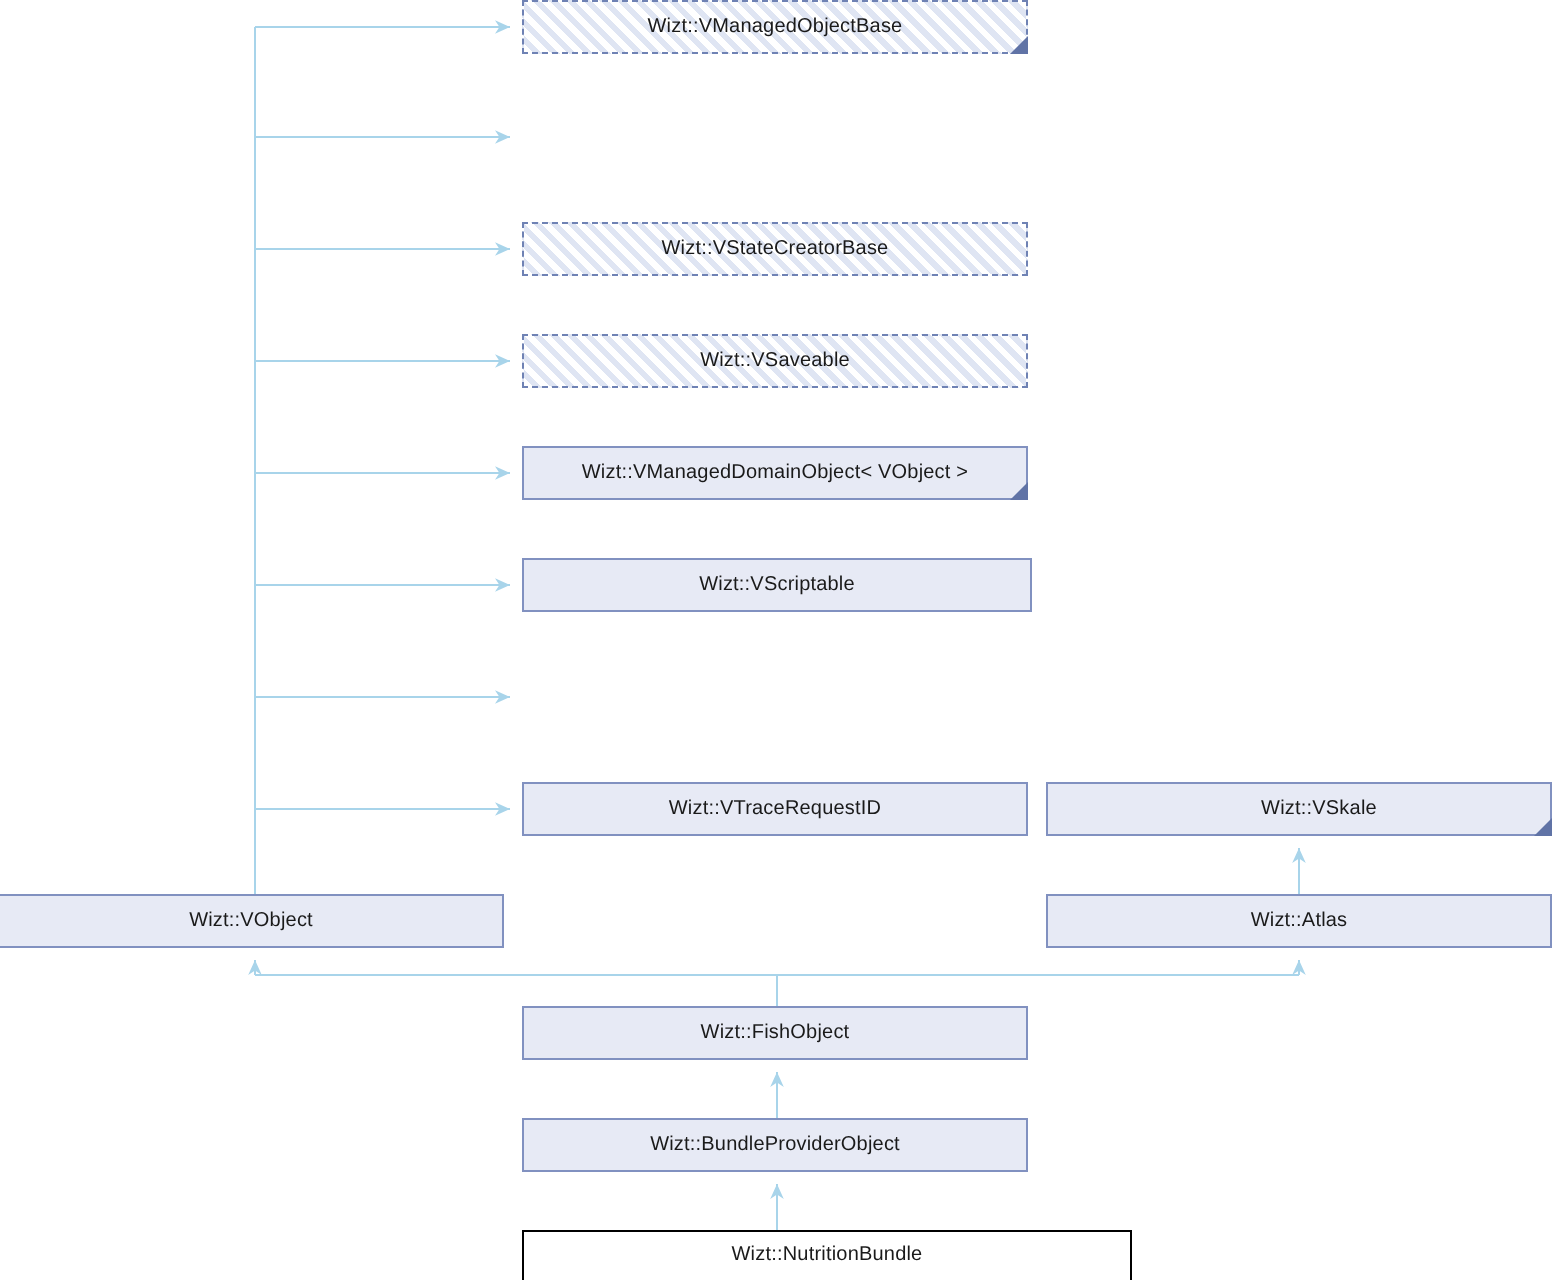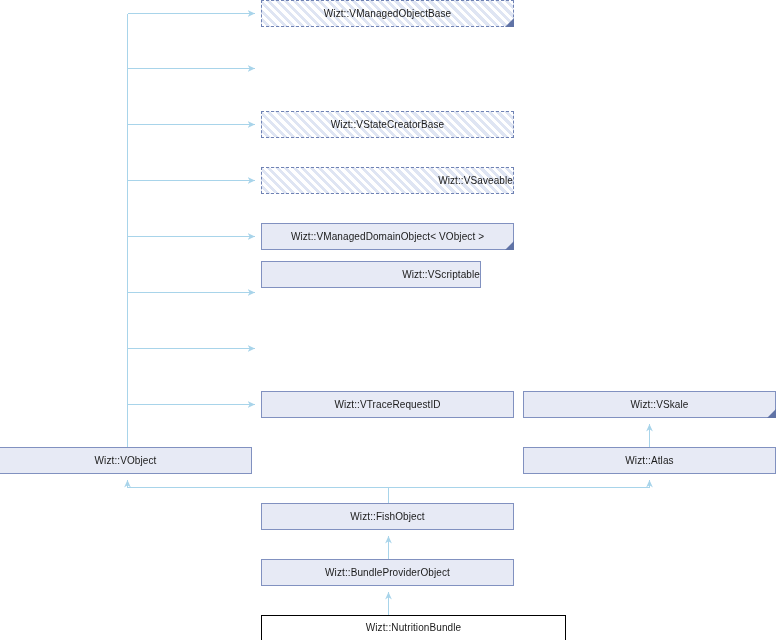--- a/index.html
+++ b/index.html
@@ -124,30 +124,30 @@
   <div class="node abstract" style="left:261px; top:0px; width:253px; height:27px;">
     <span class="node-label">Wizt::VManagedObjectBase</span>
     <span class="corner"></span>
   </div>
 
 
   <div class="node abstract" style="left:261px; top:111px; width:253px; height:27px;">
     <span class="node-label">Wizt::VStateCreatorBase</span>
   </div>
 
-  <div class="node abstract" style="left:261px; top:167px; width:253px; height:27px;justify-content:flex-end;">
+  <div class="node abstract" style="left:261px; top:167px; width:253px; height:27px;">
     <span class="node-label">Wizt::VSaveable</span>
   </div>
 
   <div class="node" style="left:261px; top:223px; width:253px; height:27px;">
     <span class="node-label">Wizt::VManagedDomainObject&lt; VObject &gt;</span>
     <span class="corner"></span>
   </div>
 
-  <div class="node" style="left:261px; top:261px; width:220px; height:27px;justify-content:flex-end;">
+  <div class="node" style="left:261px; top:279px; width:255px; height:27px;">
     <span class="node-label">Wizt::VScriptable</span>
   </div>
 
 
   <div class="node" style="left:261px; top:391px; width:253px; height:27px;">
     <span class="node-label">Wizt::VTraceRequestID</span>
   </div>
 
   <div class="node" style="left:523px; top:391px; width:253px; height:27px;padding-left:20px;">
     <span class="node-label">Wizt::VSkale</span>

